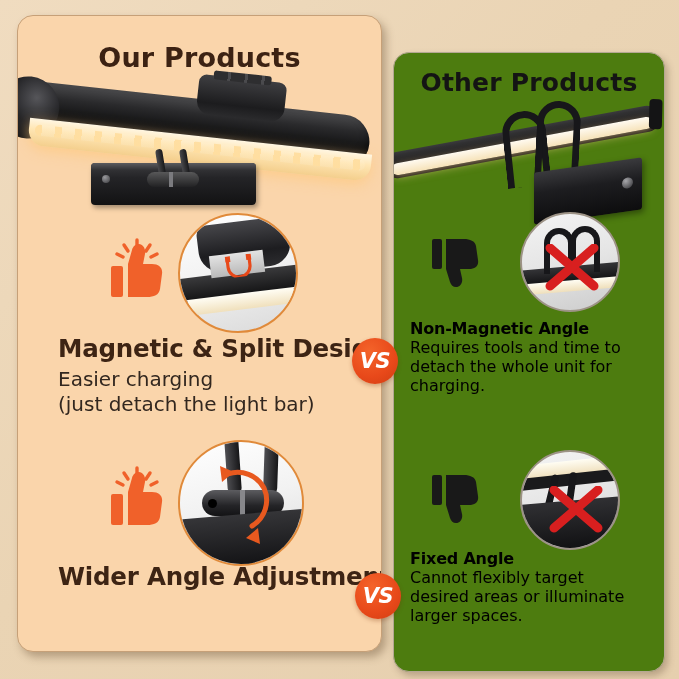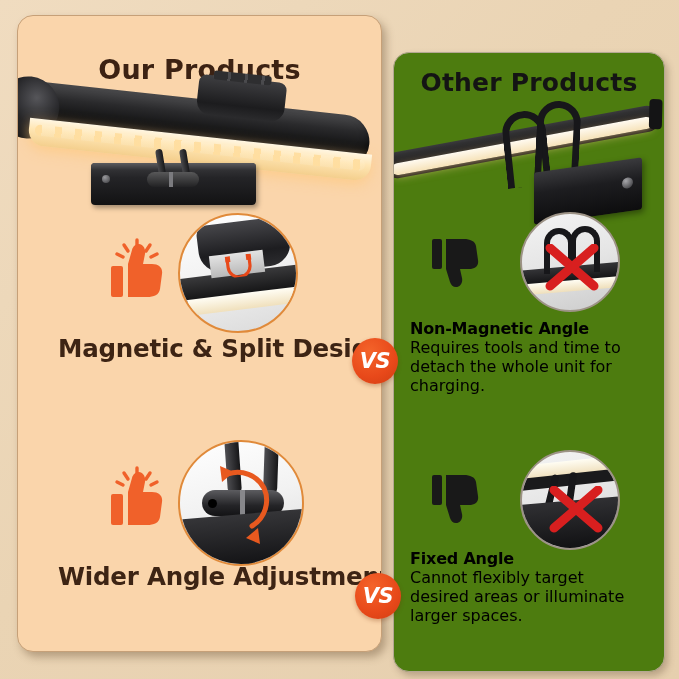--- a/index.html
+++ b/index.html
@@ -50,21 +50,20 @@
     position: absolute;
     width: 100%;
     text-align: center;
     font-weight: bold;
     letter-spacing: 0.2px;
   }
   #title-ours {
     top: 26px;
     font-size: 27px;
     color: #3c2213;
-    margin-top: 12px;
   }
   #title-other {
     top: 15px;
     font-size: 25px;
     color: #141414;
   }
 
   
   .hero { position: absolute; }
 
@@ -532,20 +531,22 @@
         <path d="M7 16 l6 3"></path>
         <path d="M47 16 l-6 3"></path>
       </g>
       <rect x="1" y="28" width="12" height="31" rx="2" fill="#f0612a"></rect>
       <path d="M18 59 h19 c7 0 12 -2 13 -8 l2 -15 c1 -6 -3 -10 -10 -10 h-9 l2 -10 c1 -5 -2 -10 -6 -10 c-3 0 -6 2 -7 6 l-4 14 z" fill="#f0612a"></path>
     </svg>
   </div>
 
   <div class="txt" id="text-ours-1">
     <div class="feat-title">Magnetic &amp; Split Design</div>
+    <div class="feat-desc">Easier charging
+(just detach the light bar)</div>
   </div>
 
   <div class="detail-circle ours" id="detail-rotate">
     <div class="rot-stem s1"></div>
     <div class="rot-stem s2"></div>
     <div class="rot-knuckle"></div>
     <div class="rot-bodybase"></div>
     <svg style="position:absolute;left:28px;top:16px;" width="76" height="94" viewBox="0 0 76 94">
       <path d="M20 16 a30 30 0 0 1 36 14 a30 30 0 0 1 -12 38" fill="none" stroke="#e8591f" stroke-width="5" stroke-linecap="round"></path>
       <path d="M12 8 l14 6 l-12 10 z" fill="#e8591f"></path>

